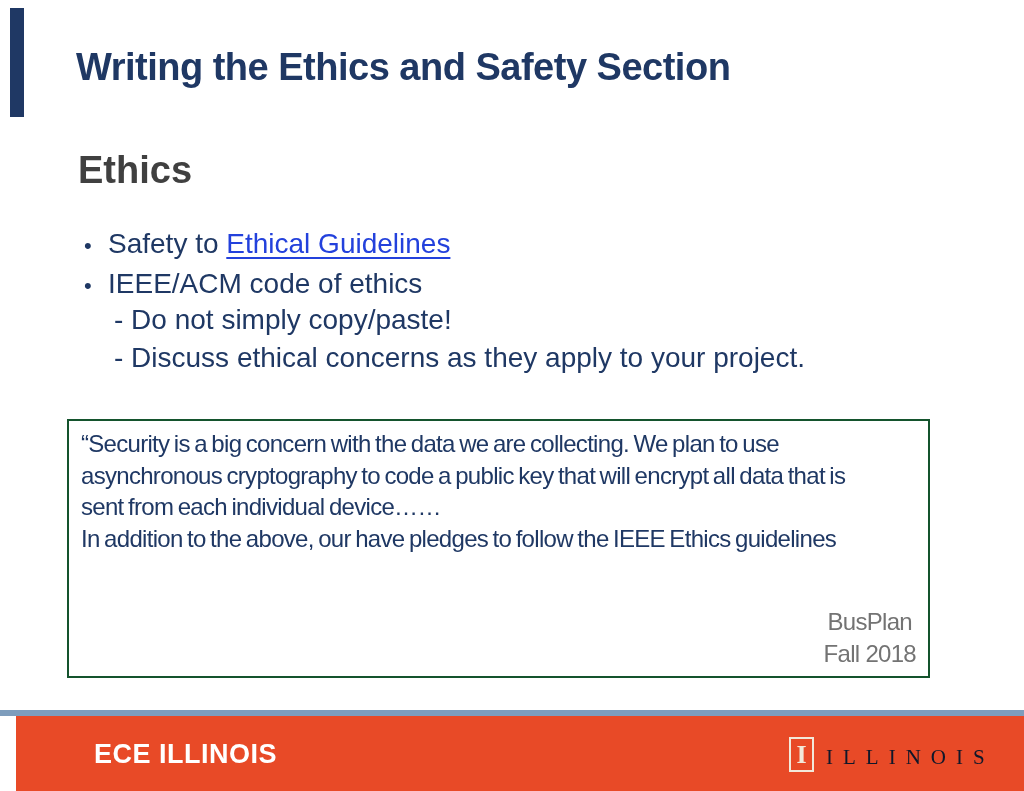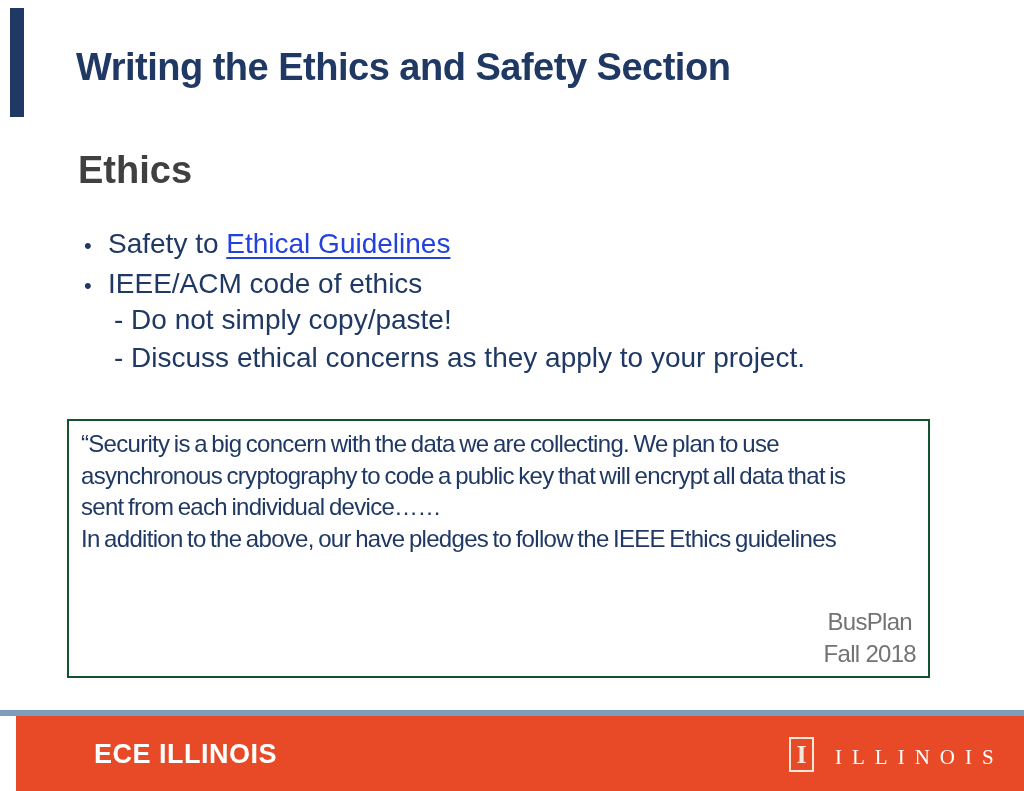--- a/index.html
+++ b/index.html
@@ -130,22 +130,22 @@
     font-family: "Liberation Serif", serif;
     font-size: 26px;
     font-weight: bold;
     color: #F2E9DA;
     line-height: 1;
   }
   .logo-wordmark {
     font-family: "Liberation Serif", serif;
     font-size: 21px;
     letter-spacing: 10px;
-    color: #ffffff;
-    margin-left: 21px;
+    color: #0f172a;
+    margin-left: 12px;
     padding-top: 6px;
     white-space: nowrap;
   }
 </style>
 </head>
 <body>
 
 <div class="slide">
 
   <div class="accent-bar"></div>

